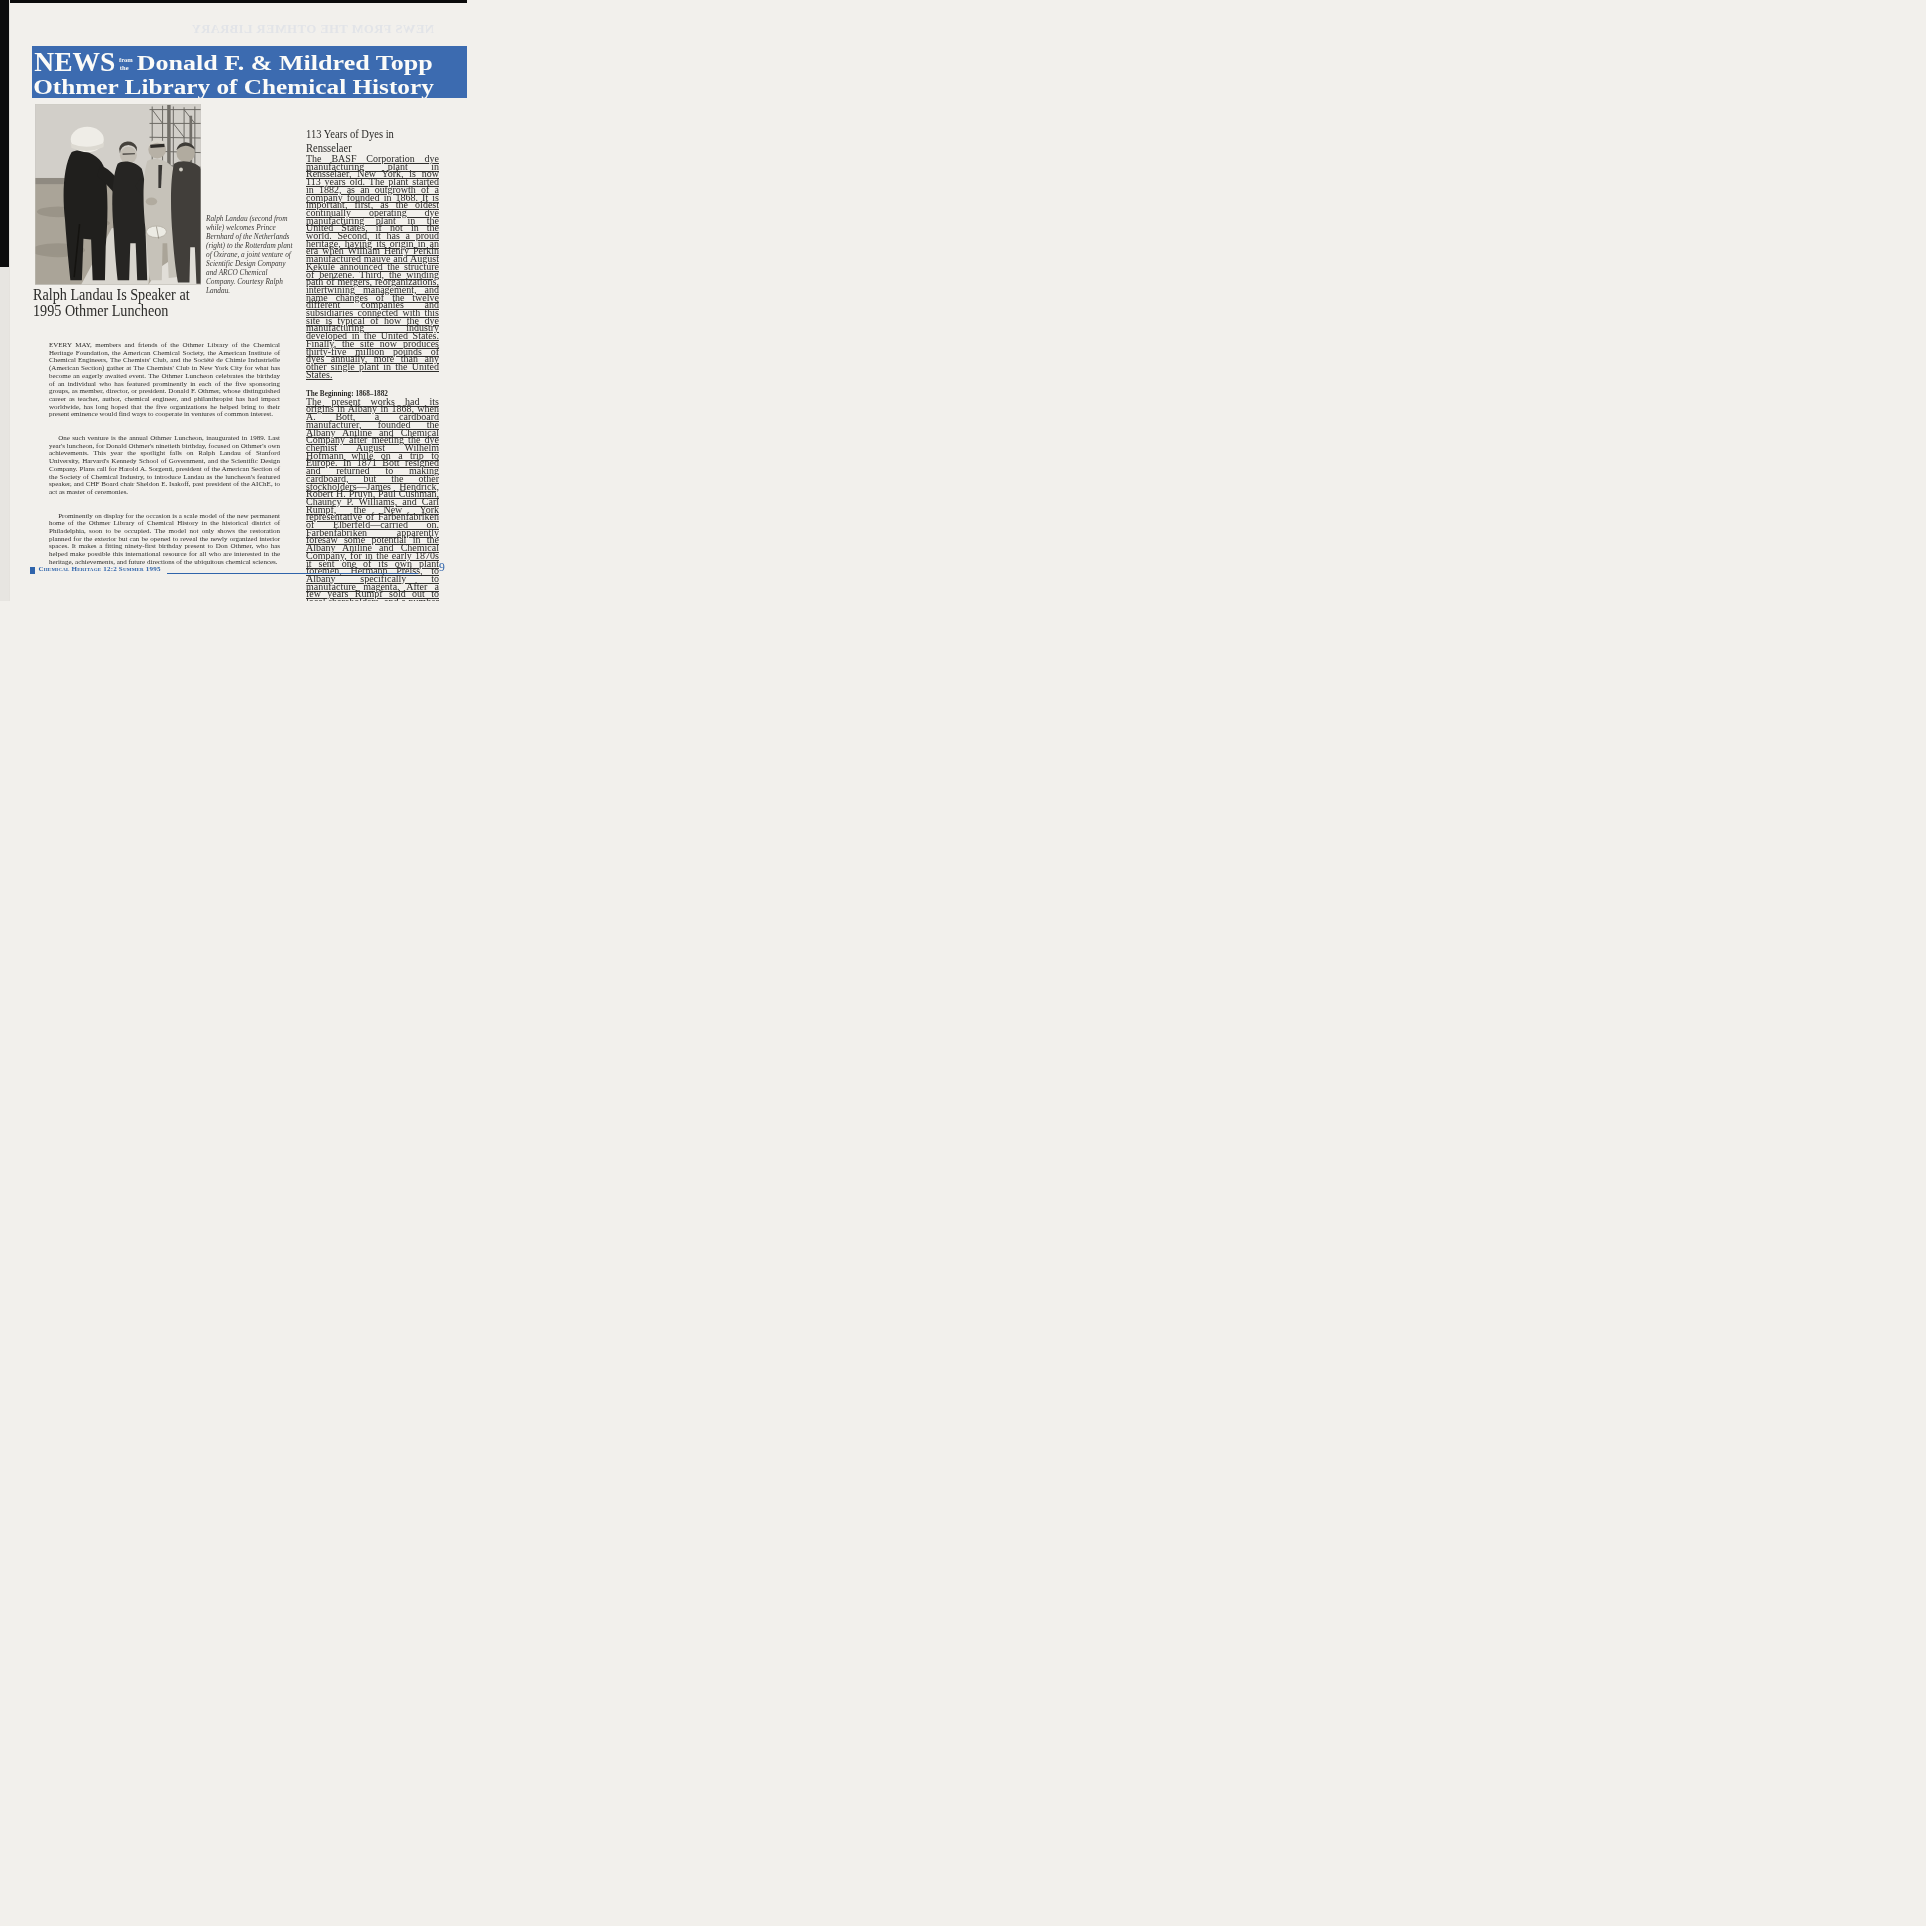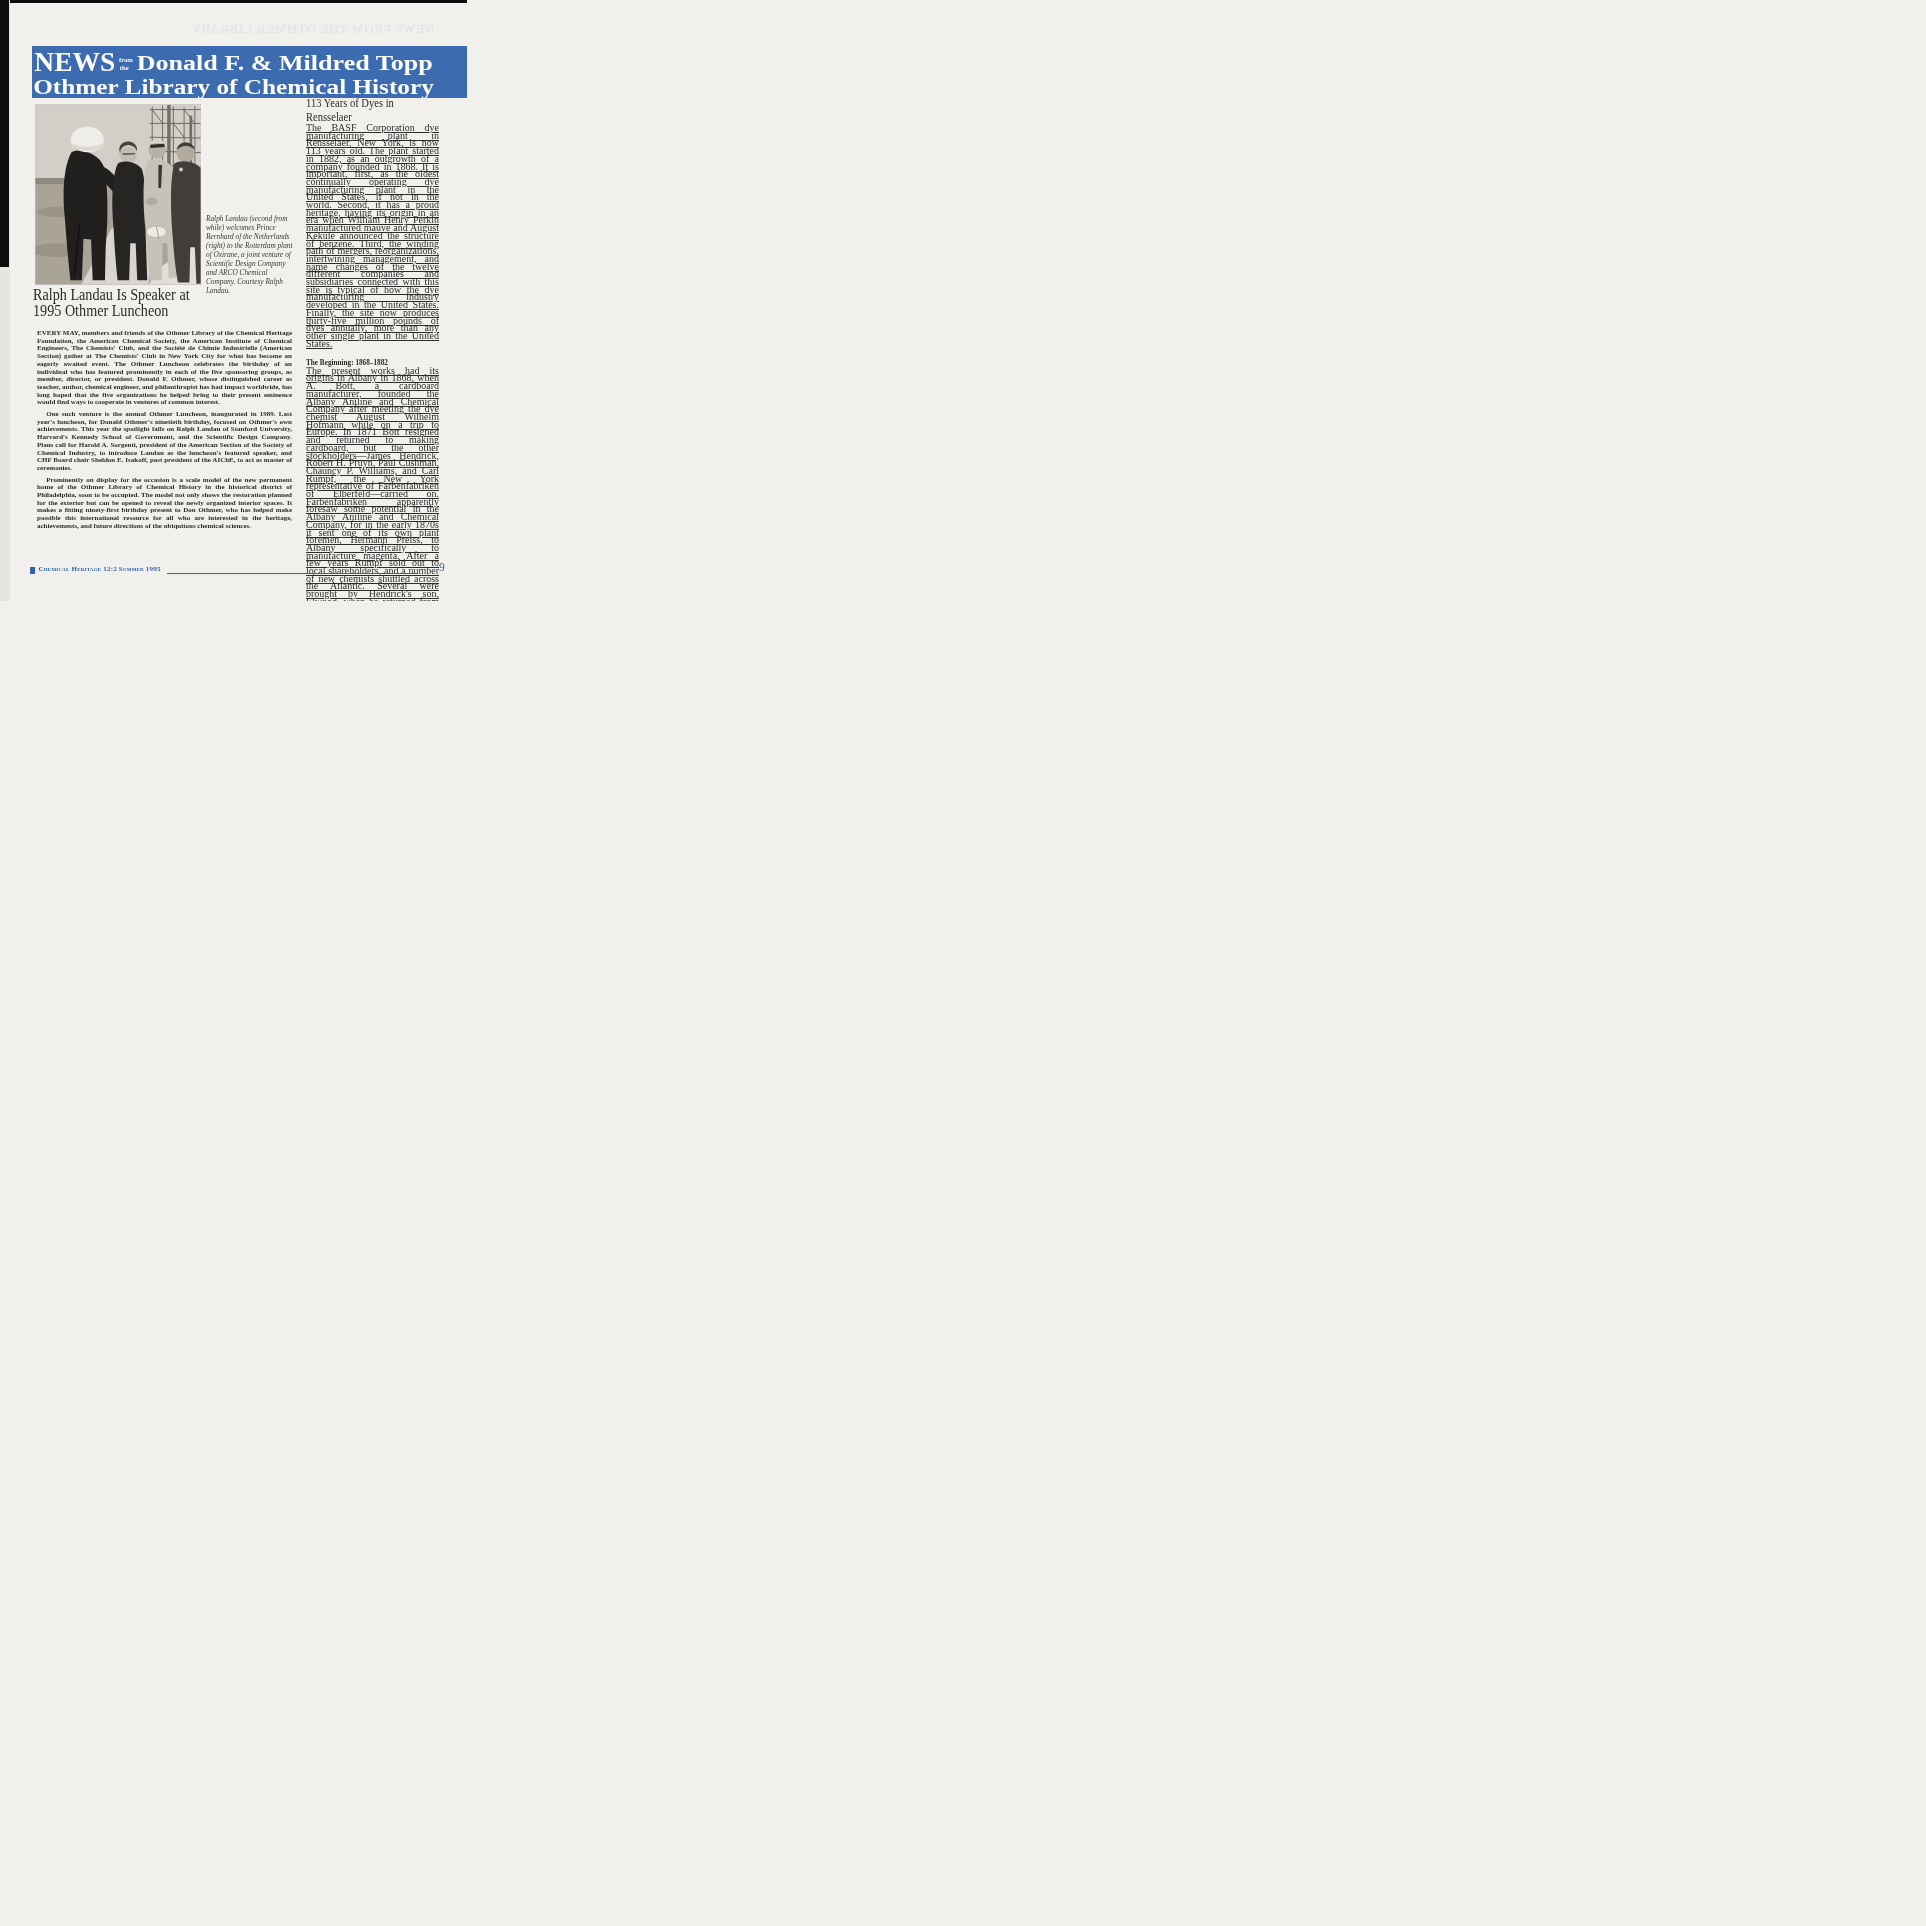--- a/index.html
+++ b/index.html
@@ -36,24 +36,24 @@
   
   .left-title{
     position:absolute;left:33px;top:287px;
     font-size:17.3px;line-height:16px;color:#2c2b29;
     transform:scaleX(0.82);transform-origin:0 0;white-space:nowrap;
   }
   .left-body{
     position:absolute;left:33px;top:326px;width:263px;
     font-size:7px;line-height:7.7px;text-align:justify;hyphens:auto;
   }
-  .left-body p{margin:4px;font-weight:bold;}
+  .left-body p{margin:16px;}
   .left-body p + p{text-indent:9.2px;}
   
-  .right-col{position:absolute;left:306px;top:96px;width:133px;}
+  .right-col{position:absolute;left:306px;top:127px;width:133px;}
   .right-title{
     font-size:12px;line-height:14px;color:#2c2b29;
     transform:scaleX(0.88);transform-origin:0 0;white-space:nowrap;
   }
   .right-col p{font-size:10px;line-height:7.7px;text-align:justify;margin:0;hyphens:auto;text-decoration:underline;}
   .right-intro{margin-top:8px;}
   .right-subhead{
     font-size:7.7px;font-weight:bold;margin-top:10.4px;color:#2c2b29;
     transform:scaleX(0.94);transform-origin:0 0;white-space:nowrap;
   }

